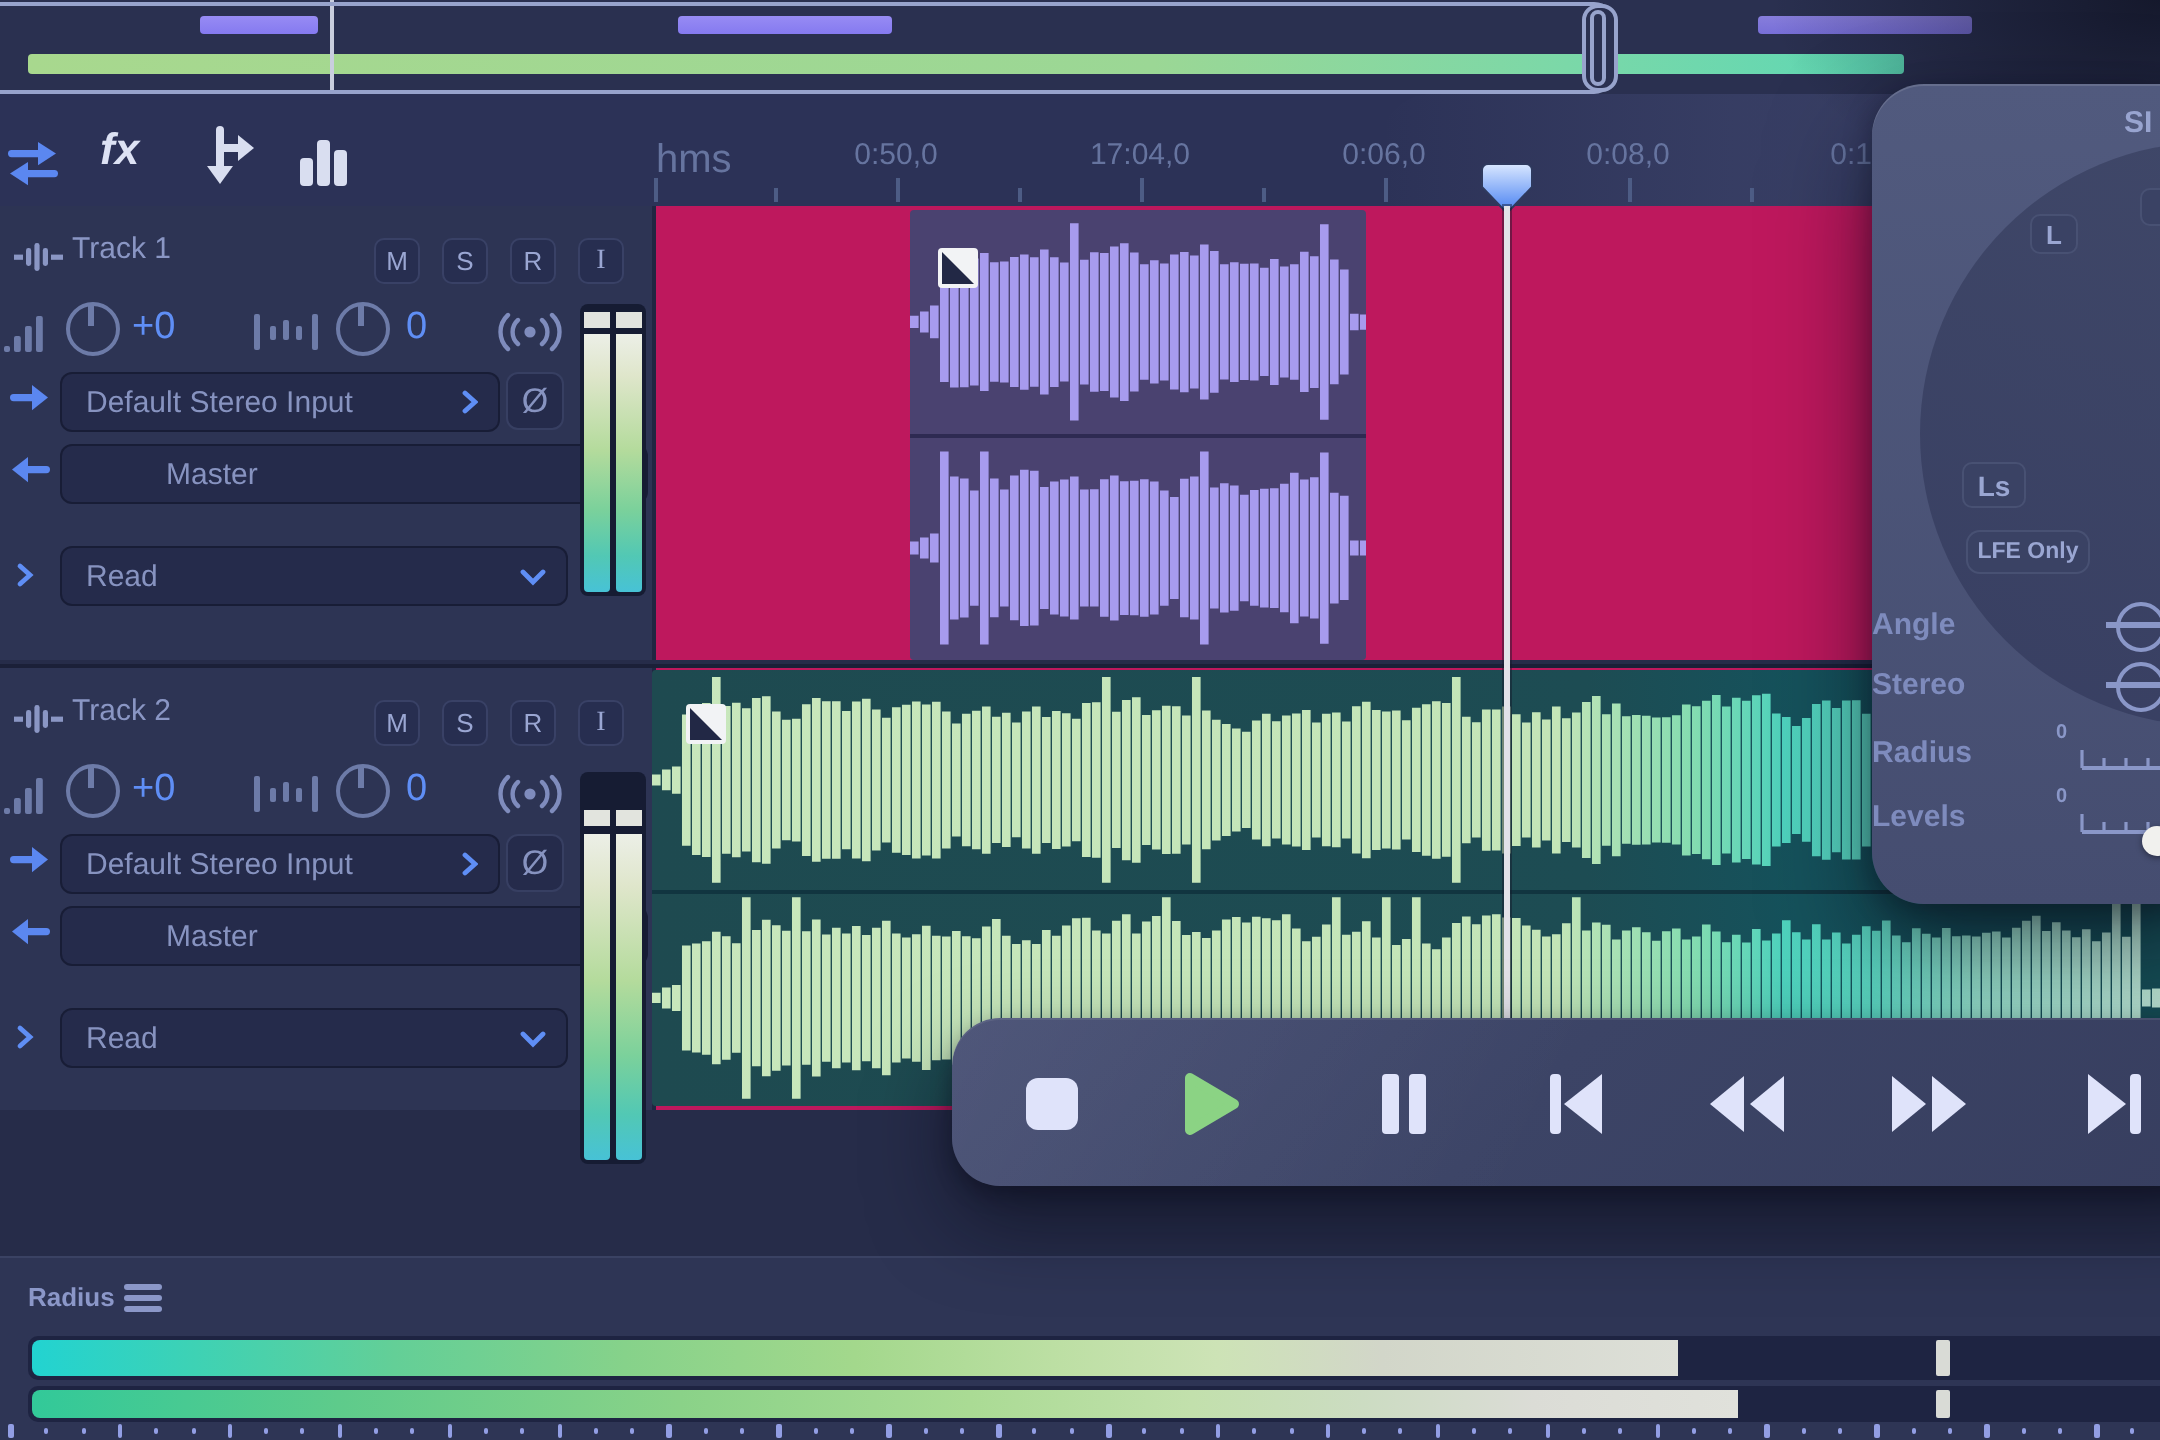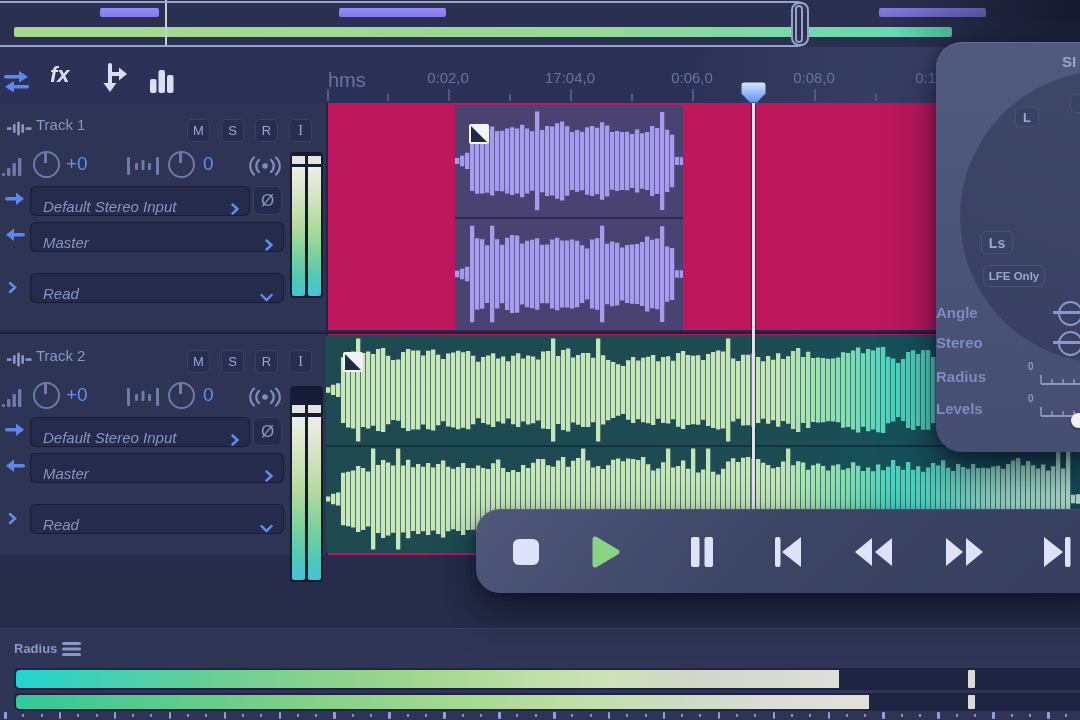--- a/index.html
+++ b/index.html
@@ -44,25 +44,25 @@
   .sq{position:absolute;top:16px;width:23px;height:23px;border-radius:5px;background:#272e50;
     border:1px solid rgba(122,135,180,.22);color:#9aa6d2;font-size:13px;font-family:"Liberation Sans",sans-serif;
     display:flex;align-items:center;justify-content:center;padding:0;cursor:pointer;}
   .sq.iserif{font-family:"Liberation Serif",serif;font-size:14px;}
   .knob{position:absolute;top:48px;width:23px;height:23px;border:2.5px solid #6d7ba8;border-radius:50%;cursor:pointer;}
   .knob::after{content:"";position:absolute;left:9px;top:-1px;width:2.5px;height:11px;background:#6d7ba8;}
   .val{position:absolute;top:50px;font-size:19px;color:#5f8ef5;}
   .hdr-ic{position:absolute;}
 
   .combo{position:absolute;left:30px;height:28px;background:#252b4b;border:1px solid rgba(15,19,38,.55);
-    border-radius:6px;display:flex;align-items:flex-end;cursor:pointer;font-style:italic;}
+    border-radius:6px;display:flex;align-items:center;cursor:pointer;}
   .combo .ctext{flex:1;padding-left:12px;font-size:15px;color:#8793c0;white-space:nowrap;overflow:hidden;}
   .combo svg{margin-right:10px;flex:none;}
   .input-combo{top:83px;width:218px;}
-  .master-combo{top:119px;width:252px;}
+  .master-combo{top:119px;width:252px;padding-left:40px;}
   .read-combo{top:170px;width:252px;}
   .phase{position:absolute;left:253px;top:83px;width:29px;height:29px;border-radius:6px;background:#252b4b;
     border:1px solid rgba(122,135,180,.22);color:#8793c0;font-size:17px;display:flex;align-items:center;
     justify-content:center;padding:0;cursor:pointer;}
 
   .meter-pair{position:absolute;left:290px;width:33px;background:#161c33;border-radius:4px;padding:2px;
     display:flex;gap:3px;box-sizing:border-box;z-index:4;}
   .m-bar{flex:1;border-radius:2px;position:relative;overflow:hidden;}
   .m-fill{position:absolute;left:0;right:0;bottom:0;
     background:linear-gradient(180deg,#ecefe7 0%,#dfe6cb 16%,#b4db9c 45%,#7bd19b 68%,#52c8b4 86%,#47c2d6 100%);}
@@ -168,21 +168,21 @@
   <svg class="tool-ic" style="left:149px;top:68px;" width="26" height="26">
     <rect x="1" y="11" width="6.5" height="14" rx="2" fill="#d9def0"></rect>
     <rect x="9.5" y="2" width="6.5" height="23" rx="2" fill="#d9def0"></rect>
     <rect x="18" y="7" width="6.5" height="18" rx="2" fill="#d9def0"></rect>
   </svg>
 
   <span id="hms">hms</span>
   <div id="tl-marks">
       <div class="tick major" style="left: 327px;"></div>
       <div class="tick major" style="left: 448px;"></div>
-      <div class="tl-label" style="left: 448px;">0:02,0</div>
+      <div class="tl-label" style="left: 448px;">0:50,0</div>
       <div class="tick major" style="left: 570px;"></div>
       <div class="tl-label" style="left: 570px;">17:04,0</div>
       <div class="tick major" style="left: 692px;"></div>
       <div class="tl-label" style="left: 692px;">0:06,0</div>
       <div class="tick major" style="left: 814px;"></div>
       <div class="tl-label" style="left: 814px;">0:08,0</div>
       <div class="tick major" style="left: 936px;"></div>
       <div class="tl-label" style="left: 936px;">0:10,0</div>
       <div class="tick minor" style="left: 387px;"></div>
       <div class="tick minor" style="left: 509px;"></div>

